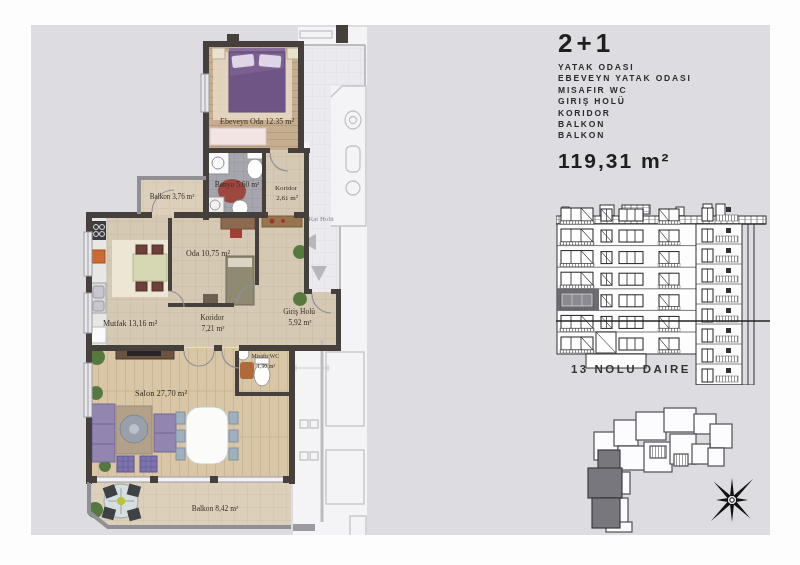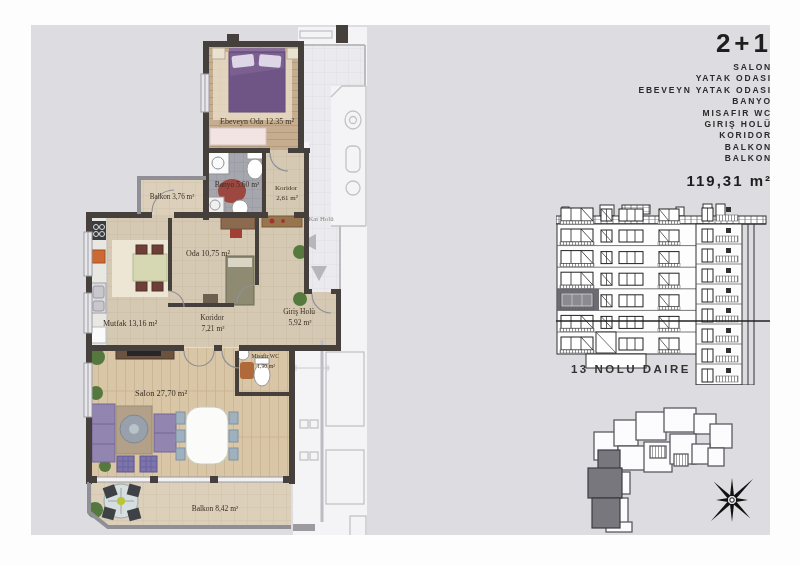--- a/index.html
+++ b/index.html
@@ -2,25 +2,25 @@
 <html><head>
 <meta charset="utf-8">
 <style>
   html,body{margin:0;padding:0;background:#fdfdfd;}
   .stage{position:relative;width:800px;height:565px;background:#fdfdfd;overflow:hidden;
          font-family:"Liberation Sans", sans-serif;}
   .panel{position:absolute;left:31px;top:25px;width:739px;height:510px;background:#dddce1;}
   .plan-svg{position:absolute;left:31px;top:25px;}
   .elev-svg{position:absolute;left:556px;top:203px;}
   .site-svg{position:absolute;left:558px;top:402px;}
-  .right-col{position:absolute;left:558px;top:28px;width:214px;text-align:right;color:#1e1e1e;}
+  .right-col{position:absolute;left:558px;top:28px;width:214px;text-align:left;color:#1e1e1e;}
   .apt-title{font-size:26px;font-weight:bold;letter-spacing:4px;line-height:30px;}
   .room-list{margin-top:4px;}
   .room-item{font-size:8.5px;font-weight:bold;letter-spacing:1.8px;line-height:11.4px;color:#2b2b2b;}
-  .total-area{margin-top:7px;font-size:15px;font-weight:bold;letter-spacing:2px;}
+  .total-area{margin-top:7px;font-size:21px;font-weight:bold;letter-spacing:2px;}
   .unit-label{position:absolute;left:556px;top:363px;width:150px;text-align:center;
               font-size:11.5px;font-weight:bold;letter-spacing:2.5px;color:#333;}
   .rl{font-family:"Liberation Serif", serif;fill:#383023;}
   .rl-gray{font-family:"Liberation Serif", serif;fill:#8d867c;}
 </style>
 </head>
 <body>
 
 <div class="stage">
   <div class="panel"></div>
@@ -305,24 +305,22 @@
       <tspan x="266" y="358">Misafir WC</tspan>
       <tspan x="266" y="368">1,90 m²</tspan>
     </text>
     <text x="161" y="396" font-size="8.5" text-anchor="middle" class="rl">Salon 27,70 m²</text>
     <text x="215" y="511" font-size="7.5" text-anchor="middle" class="rl">Balkon 8,42 m²</text>
   </svg>
 
   <div class="right-col">
     <div class="apt-title">2+1</div>
     <div class="room-list">
-      <div class="room-item">SALON</div>
       <div class="room-item">YATAK ODASI</div>
       <div class="room-item">EBEVEYN YATAK ODASI</div>
-      <div class="room-item">BANYO</div>
       <div class="room-item">MISAFIR WC</div>
       <div class="room-item">GIRIŞ HOLÜ</div>
       <div class="room-item">KORIDOR</div>
       <div class="room-item">BALKON</div>
       <div class="room-item">BALKON</div>
     </div>
     <div class="total-area">119,31 m²</div>
   </div>
 
   <svg class="elev-svg" width="214" height="182" viewBox="0 0 214 182">

